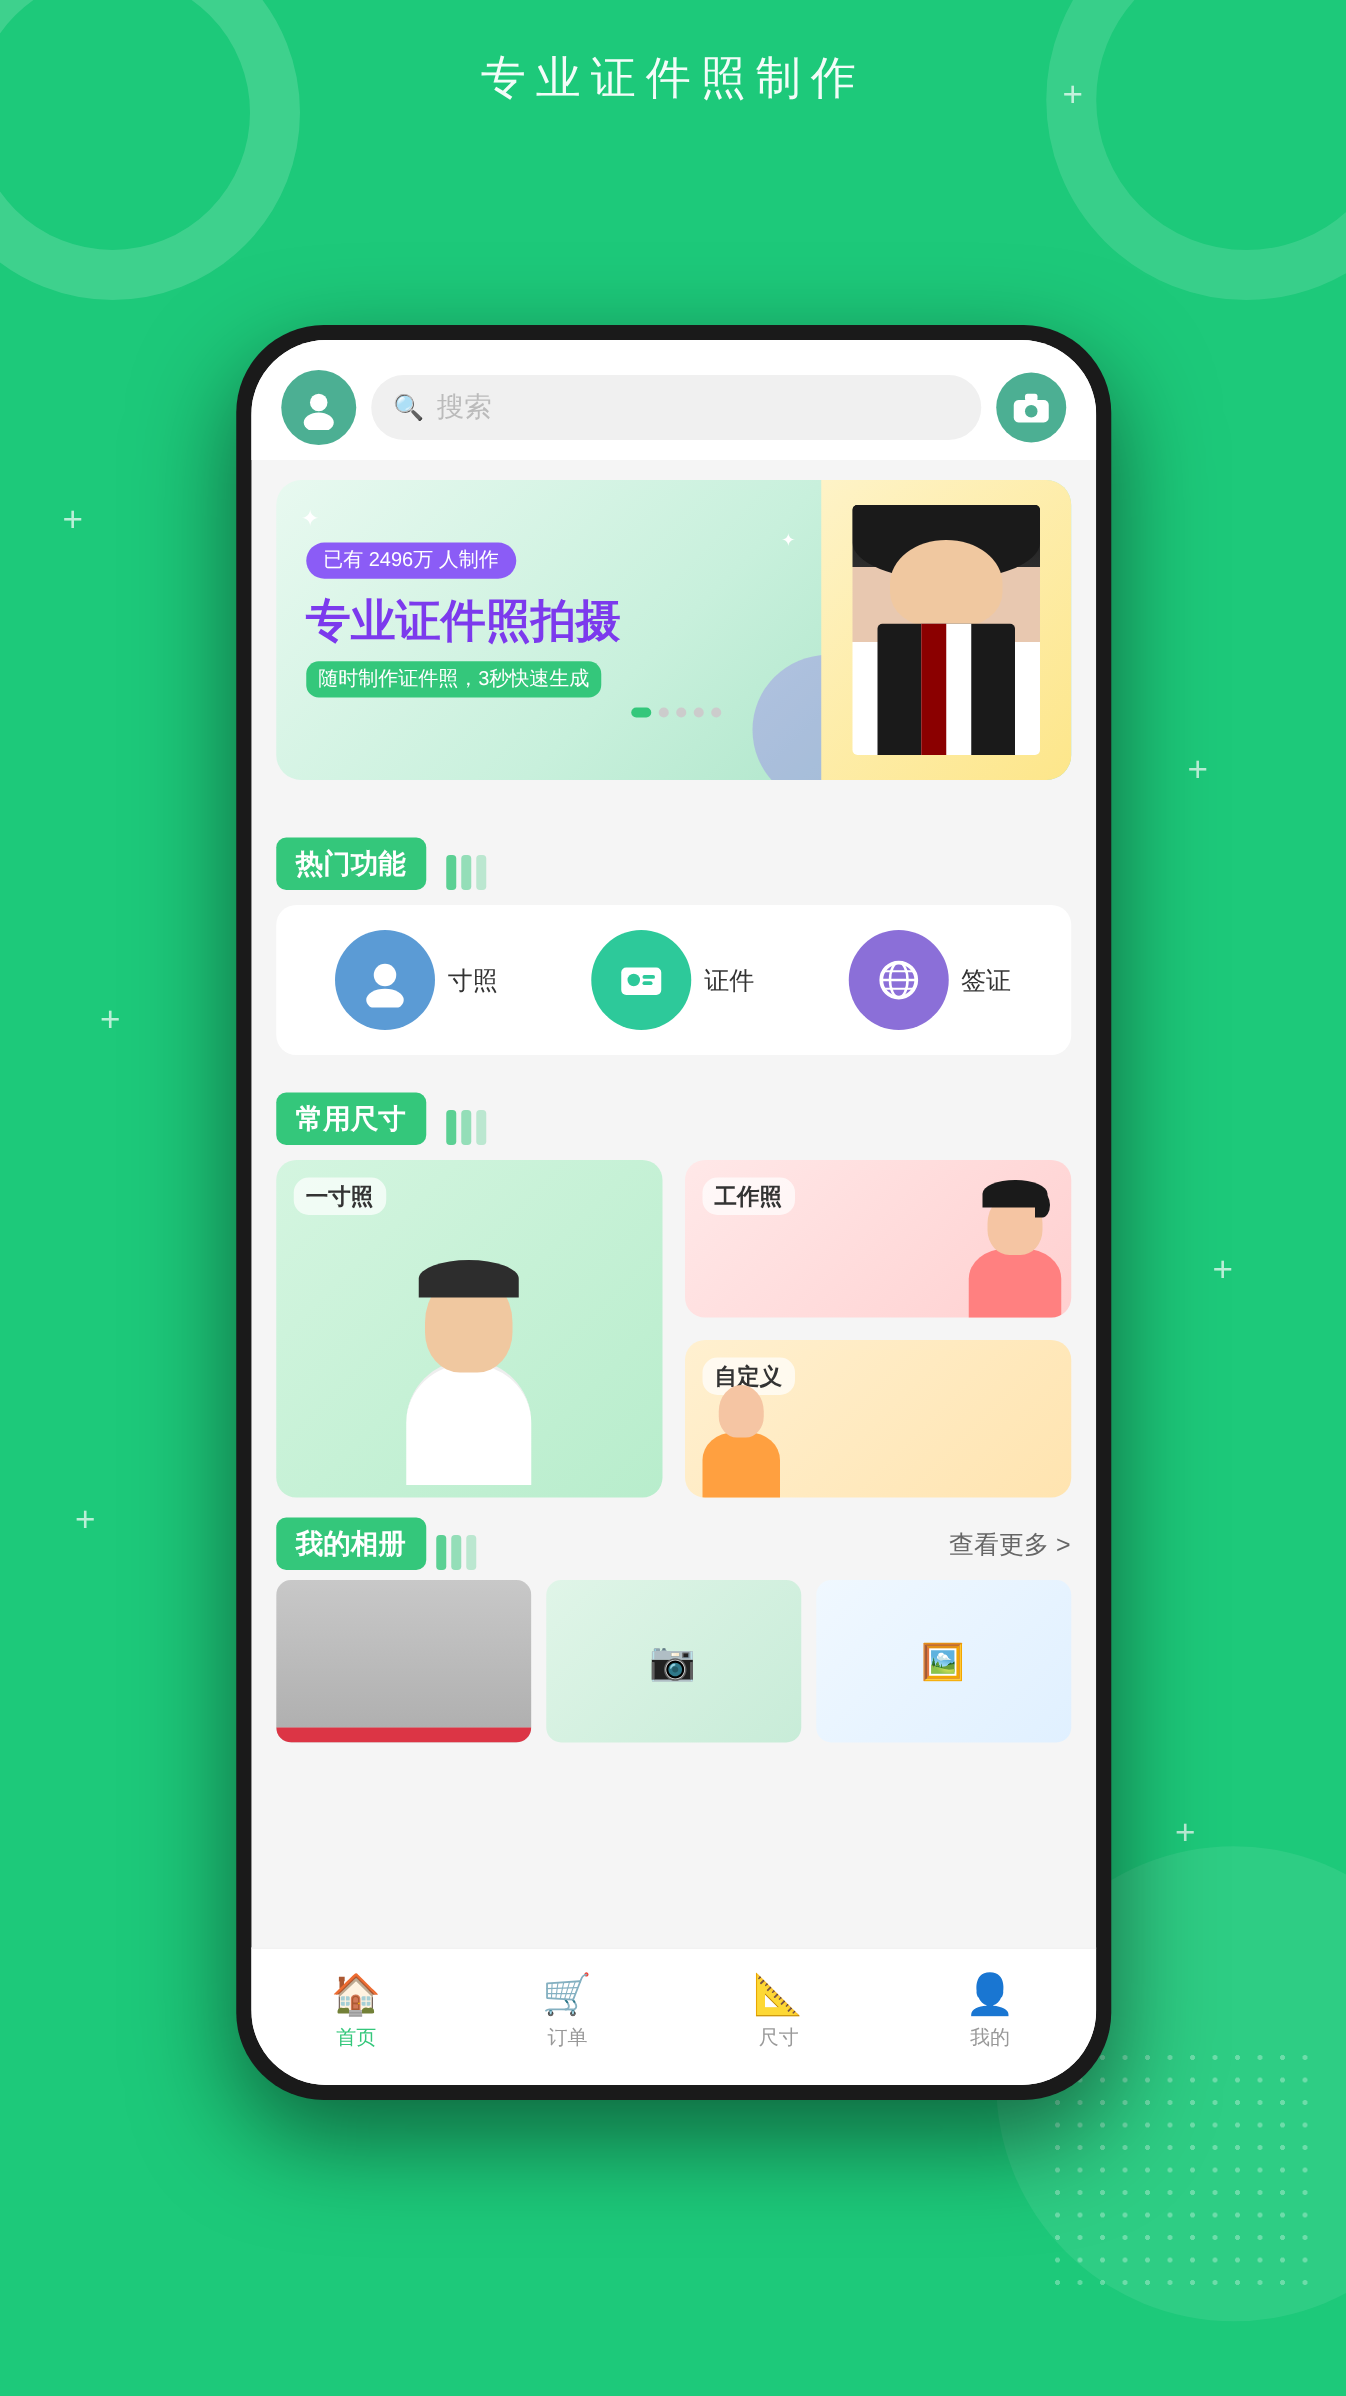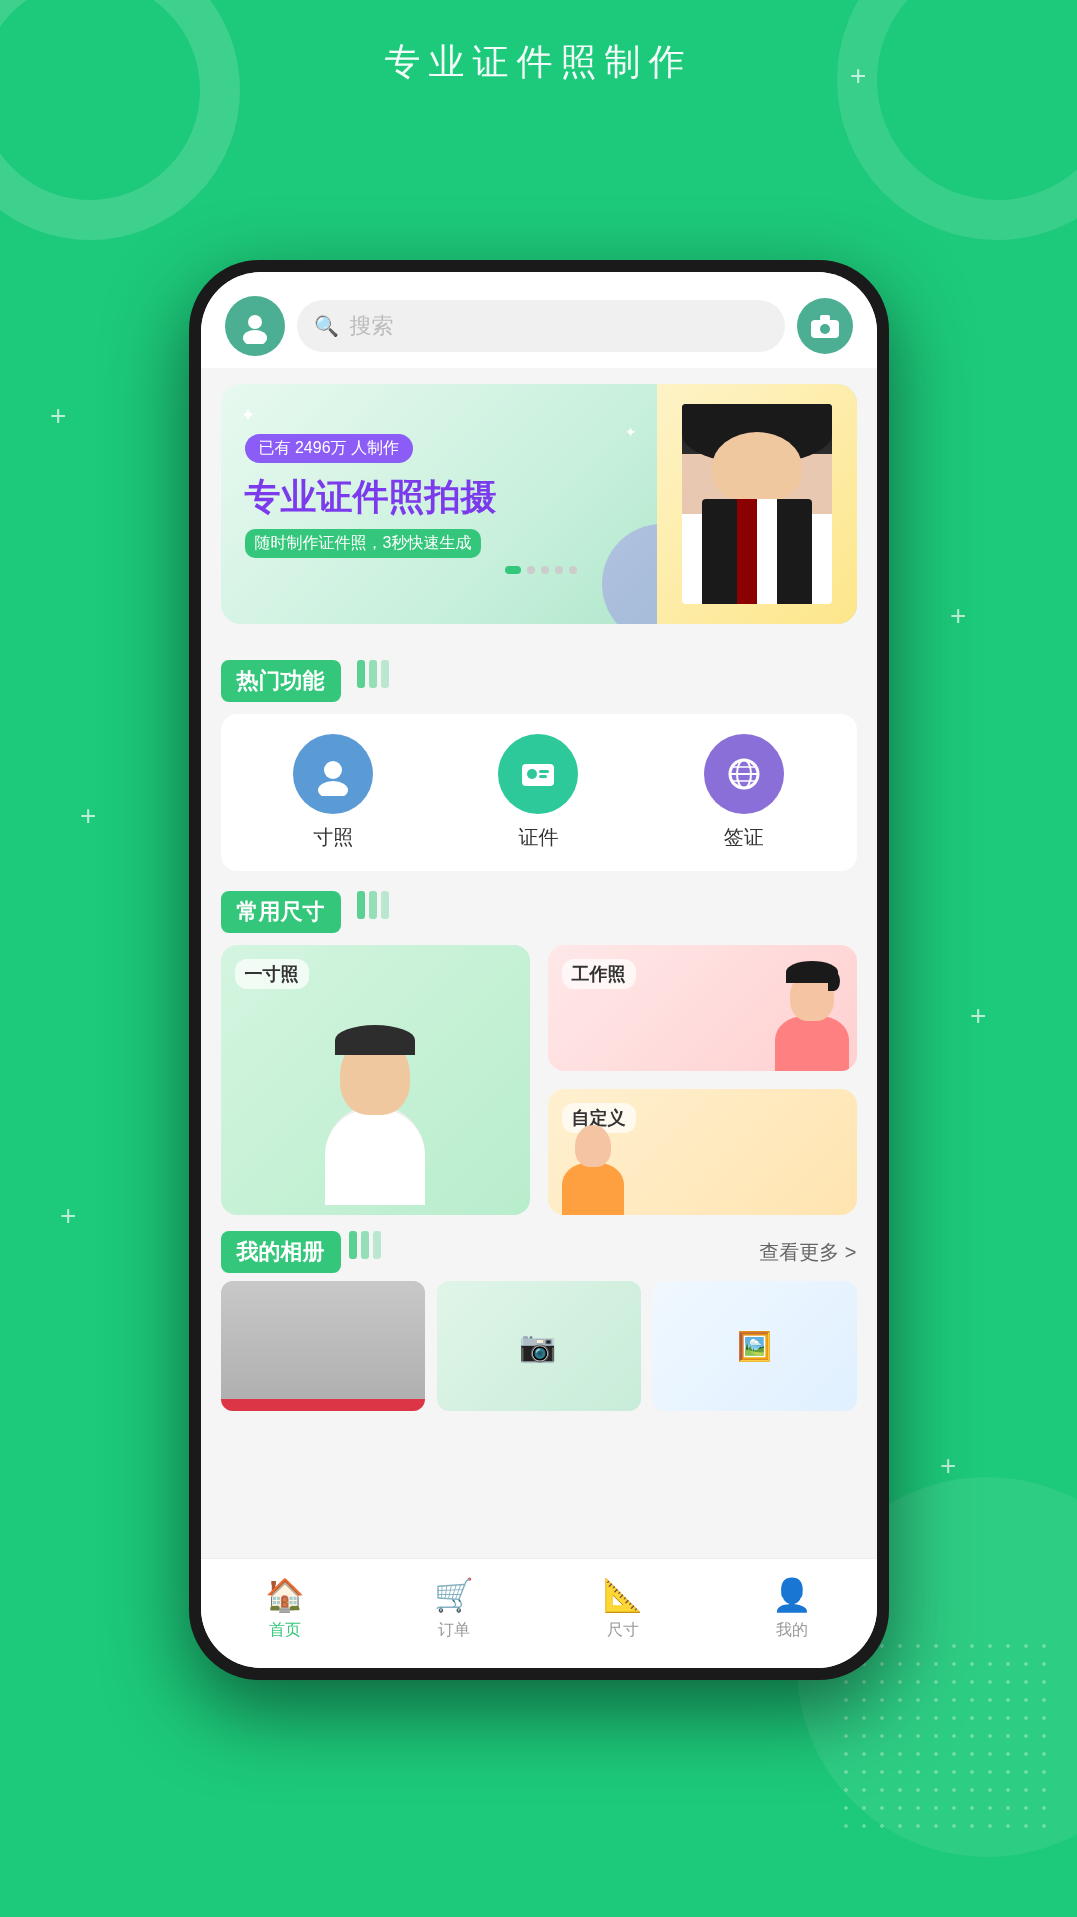--- a/index.html
+++ b/index.html
@@ -249,22 +249,22 @@
       left: 60%;
       width: 120px;
       height: 120px;
       border-radius: 50%;
       background: rgba(139, 92, 246, 0.3);
     }
 
     
     .section-label {
       display: flex;
-      align-items: flex-start;
-      margin: 20px 20px 12px;
+      align-items: flex-end;
+      margin: 30px 20px 12px;
       gap: 16px;
     }
     .section-tag {
       background: #34c77b;
       color: #fff;
       font-size: 22px;
       font-weight: 700;
       padding: 6px 16px;
       border-radius: 8px;
     }
@@ -282,21 +282,20 @@
     .functions-grid {
       background: #fff;
       margin: 0 20px;
       border-radius: 16px;
       display: flex;
       justify-content: space-around;
       padding: 20px 10px;
     }
     .func-item {
       display: flex;
-      flex-direction: column;
       align-items: center;
       gap: 10px;
       cursor: pointer;
     }
     .func-icon {
       width: 80px;
       height: 80px;
       border-radius: 50%;
       display: flex;
       align-items: center;
@@ -596,21 +595,21 @@
             <div style="position:absolute;bottom:0;left:10px;width:70px;height:90px;">
               <div style="width:36px;height:42px;background:#f5c5a3;border-radius:50% 50% 40% 40%;margin:0 auto;position:relative;">
                 
               </div>
               <div style="width:62px;height:55px;background:#ffa040;border-radius:40% 40% 0 0;margin:-4px auto 0;"></div>
             </div>
           </div>
         </div>
 
         <div class="album-header">
-          <div style="display:flex;align-items:flex-start;gap:8px;">
+          <div style="display:flex;align-items:flex-end;gap:8px;">
             <div class="section-tag">我的相册</div>
             <div class="section-deco">
               <div class="section-deco-bar" style="background:#34c77b;opacity:0.8;"></div>
               <div class="section-deco-bar" style="background:#34c77b;opacity:0.5;"></div>
               <div class="section-deco-bar" style="background:#34c77b;opacity:0.3;"></div>
             </div>
           </div>
           <div class="album-more">查看更多 &gt;</div>
         </div>
 

